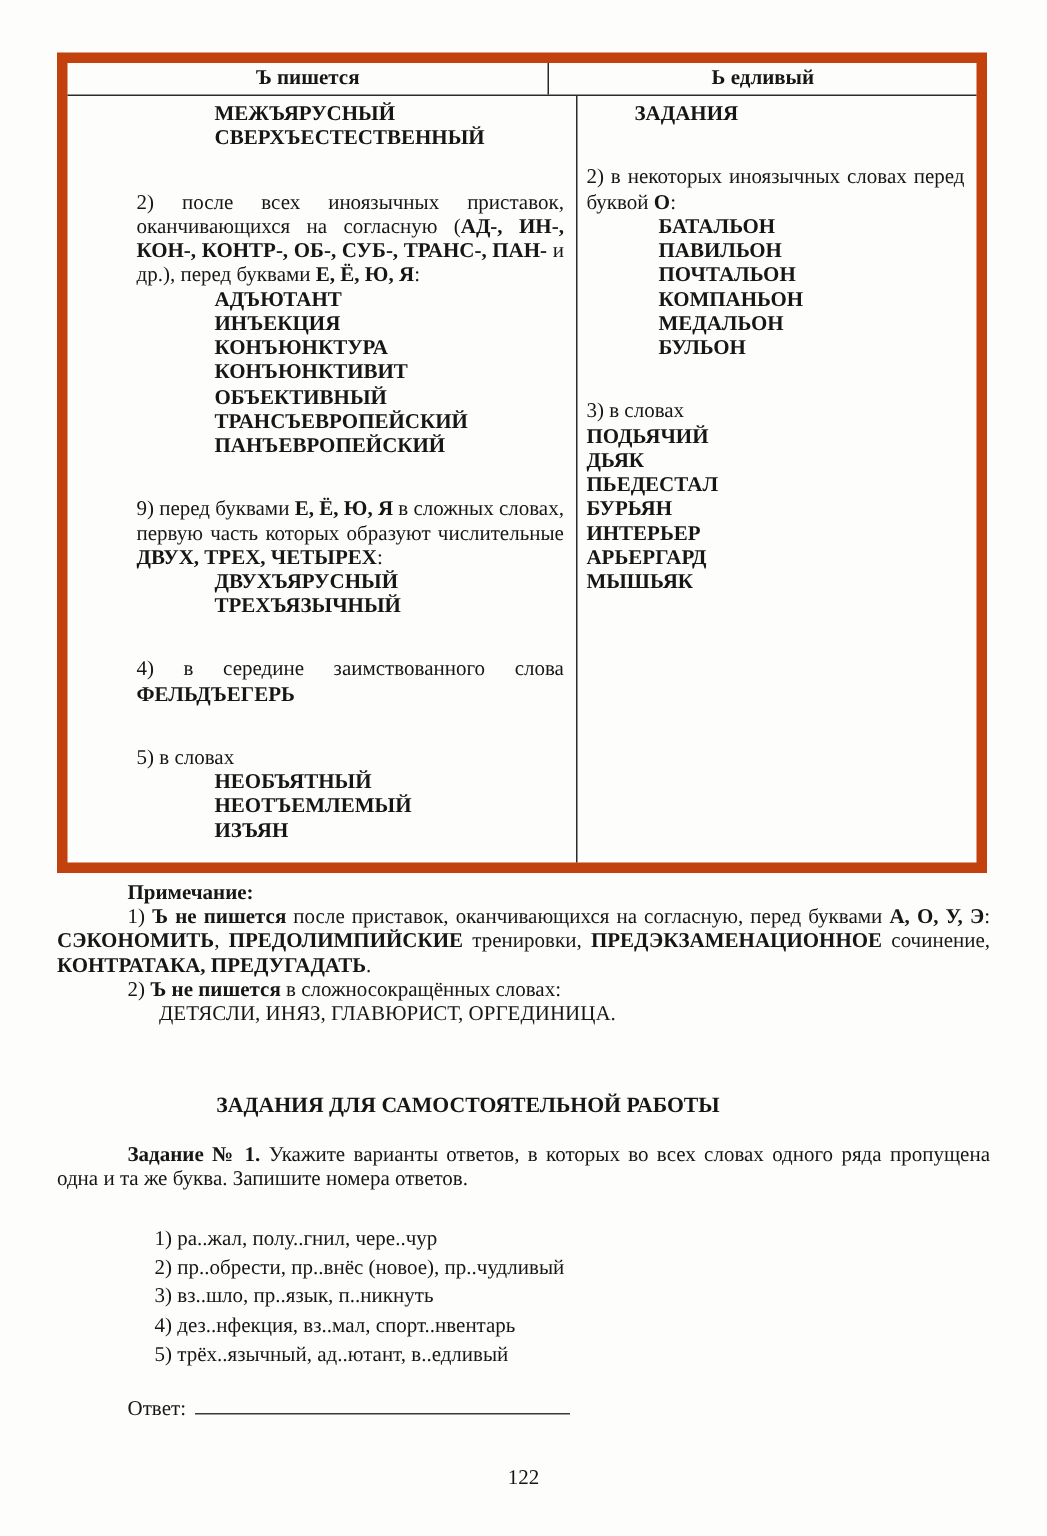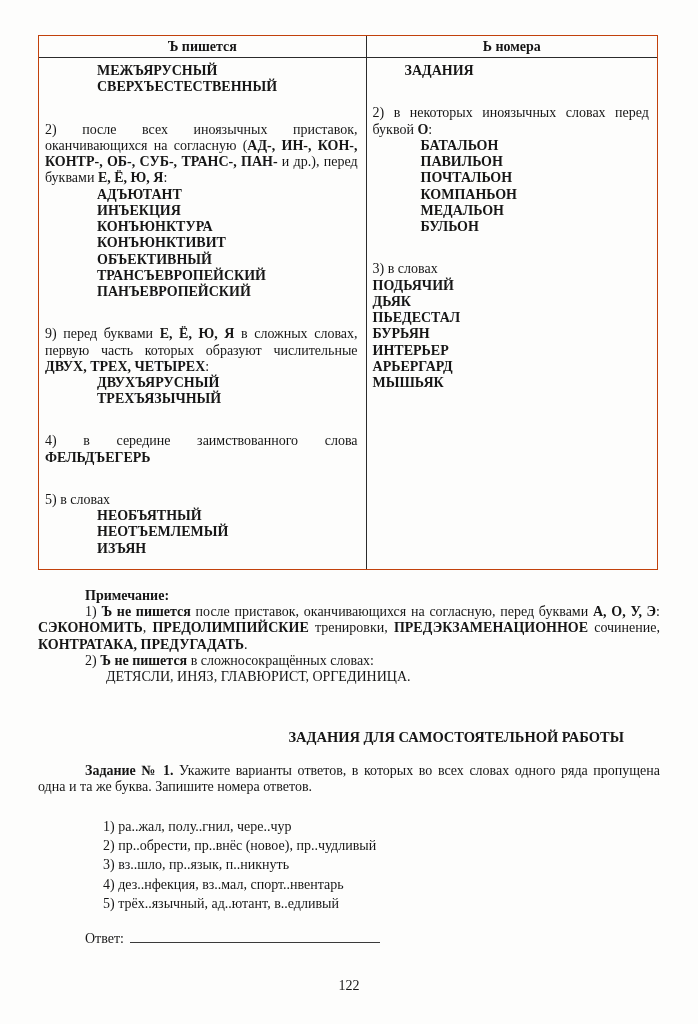--- a/index.html
+++ b/index.html
@@ -16,30 +16,30 @@
     color: #161616;
     overflow: hidden;
   }
 
   
   .tbl {
     position: absolute;
     top: 35px;
     left: 38px;
     width: 620px;
-    border: 1px solid #c2410c;
+    border: 7px solid #c2410c;
     background: #fdfdfc;
   }
   .tbl-head { display: flex; border-bottom: 1px solid #2b2b2b; }
   .th-cell { font-weight: bold; text-align: center; padding: 3px 2px 2px; }
   .th-left { width: 53%; border-right: 1px solid #2b2b2b; }
   .th-right { width: 47%; }
   .tbl-body { display: flex; align-items: stretch; }
   .col { padding: 5px 8px 12px 6px; }
-  .col-left { width: 53%; border-right: 1px solid #2b2b2b; }
+  .col-left { width: 53%; border-right: 1px solid #2b2b2b; margin-left: 40px; }
   .col-right { width: 47%; }
 
   .rule { text-align: justify; margin: 0; }
   .plain { text-align: left; margin: 0; }
   .gap { margin-top: 26px; }
   .wordlist { margin: 0; }
   .w { font-weight: bold; white-space: nowrap; }
   .ind-a { margin-left: 52px; }   
   .ind-b { margin-left: 32px; }   
   .ind-c { margin-left: 48px; }   
@@ -48,21 +48,21 @@
   
   .note { position: absolute; top: 588px; left: 38px; width: 622px; }
   .note p { margin: 0; text-align: justify; }
   .indented { text-indent: 47px; }
   .note-heading { font-weight: bold; }
   .note-words { margin-left: 68px !important; text-align: left !important; }
 
   
   .tasks-heading {
     position: absolute; top: 729px; left: 0; width: 624px;
-    margin: 0; text-align: right; font-weight: bold; font-size: 14.5px;
+    margin: 0; text-align: center; font-weight: bold; font-size: 14.5px;
   }
   .task-intro {
     position: absolute; top: 763px; left: 38px; width: 622px;
     margin: 0; text-align: justify; text-indent: 47px;
   }
   .task-items { position: absolute; top: 819px; left: 85px; margin-left: 18px; }
   .ti { margin-bottom: 3px; }
 
   .answer { position: absolute; top: 931px; left: 85px; }
   .answer-blank {
@@ -76,21 +76,21 @@
   }
 </style>
 </head>
 <body>
 
 <div class="page">
 
   <div class="tbl">
     <div class="tbl-head">
       <div class="th-cell th-left">Ъ пишется</div>
-      <div class="th-cell th-right">Ь номера</div>
+      <div class="th-cell th-right">Ь едливый</div>
     </div>
 
     <div class="tbl-body">
 
       <div class="col col-left">
 
         <div class="wordlist ind-a">
           <div class="w">МЕЖЪЯРУСНЫЙ</div>
           <div class="w">СВЕРХЪЕСТЕСТВЕННЫЙ</div>
         </div>

